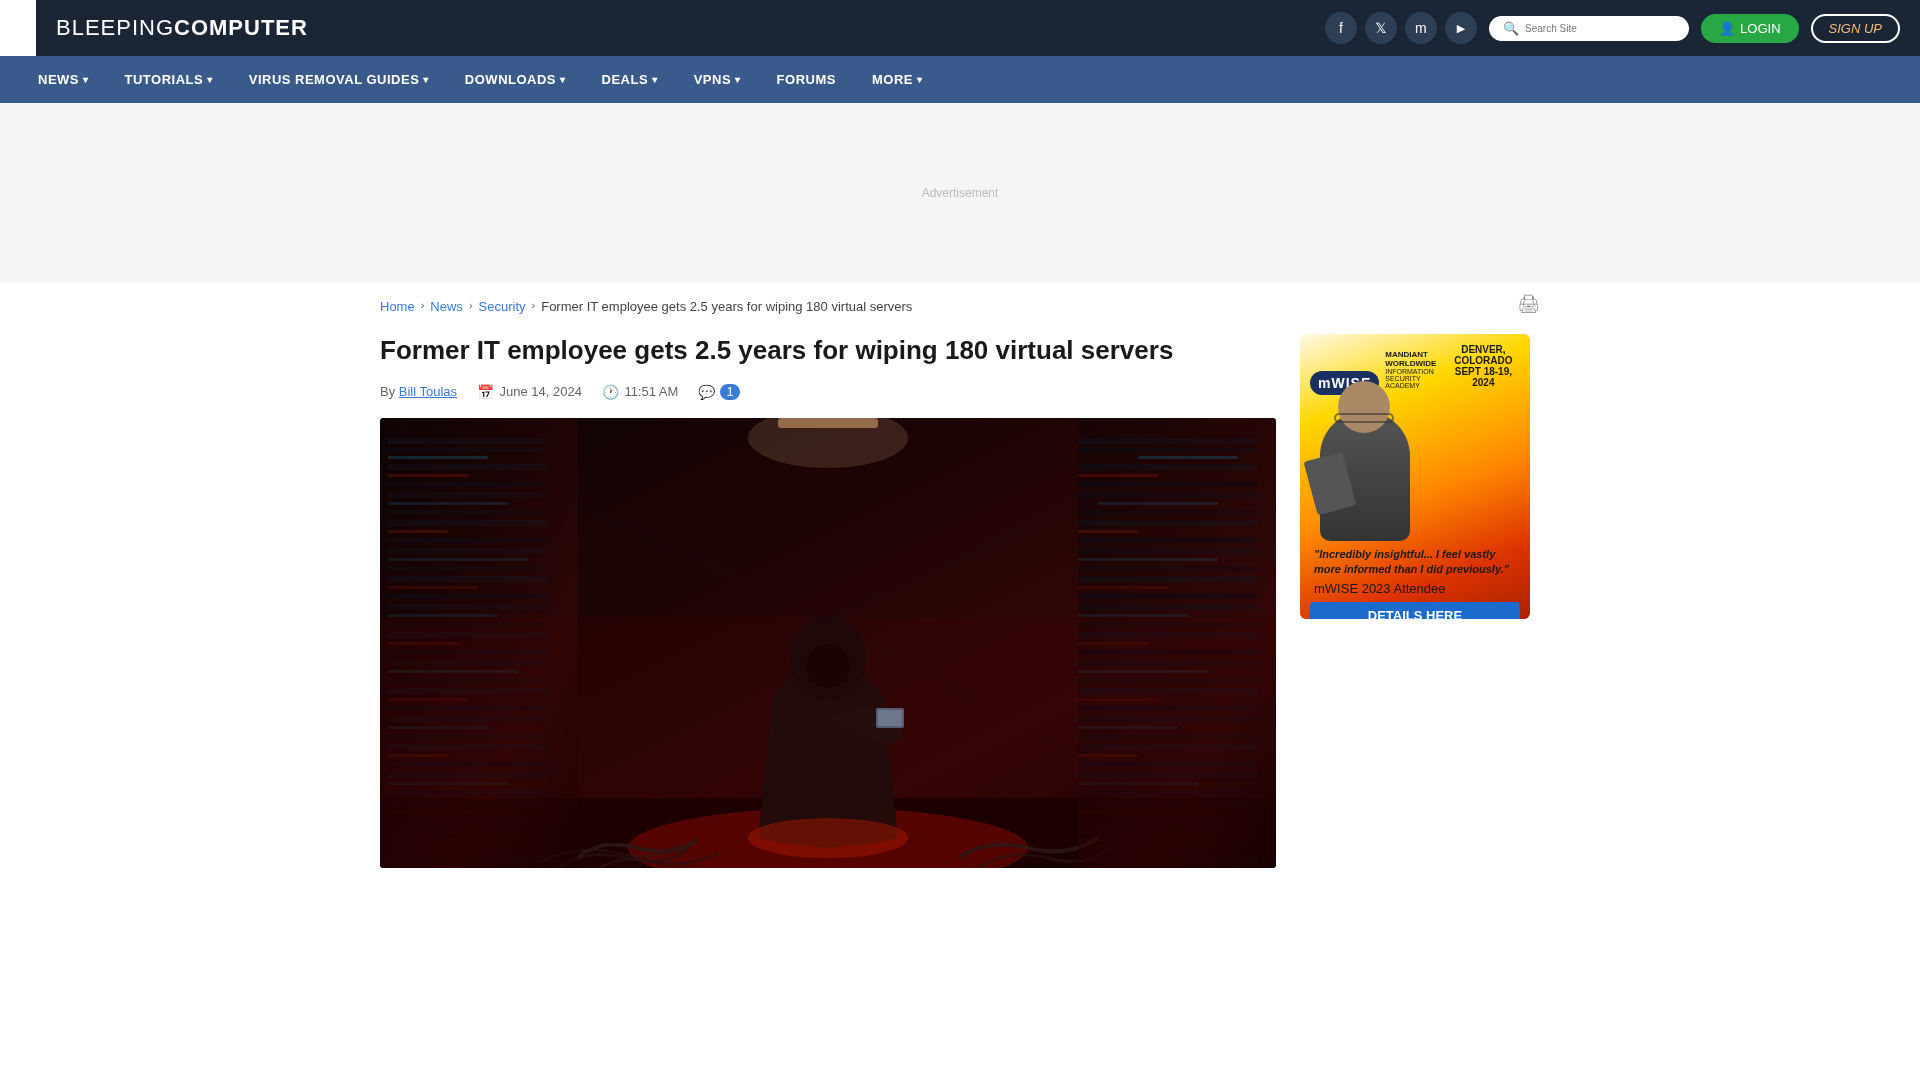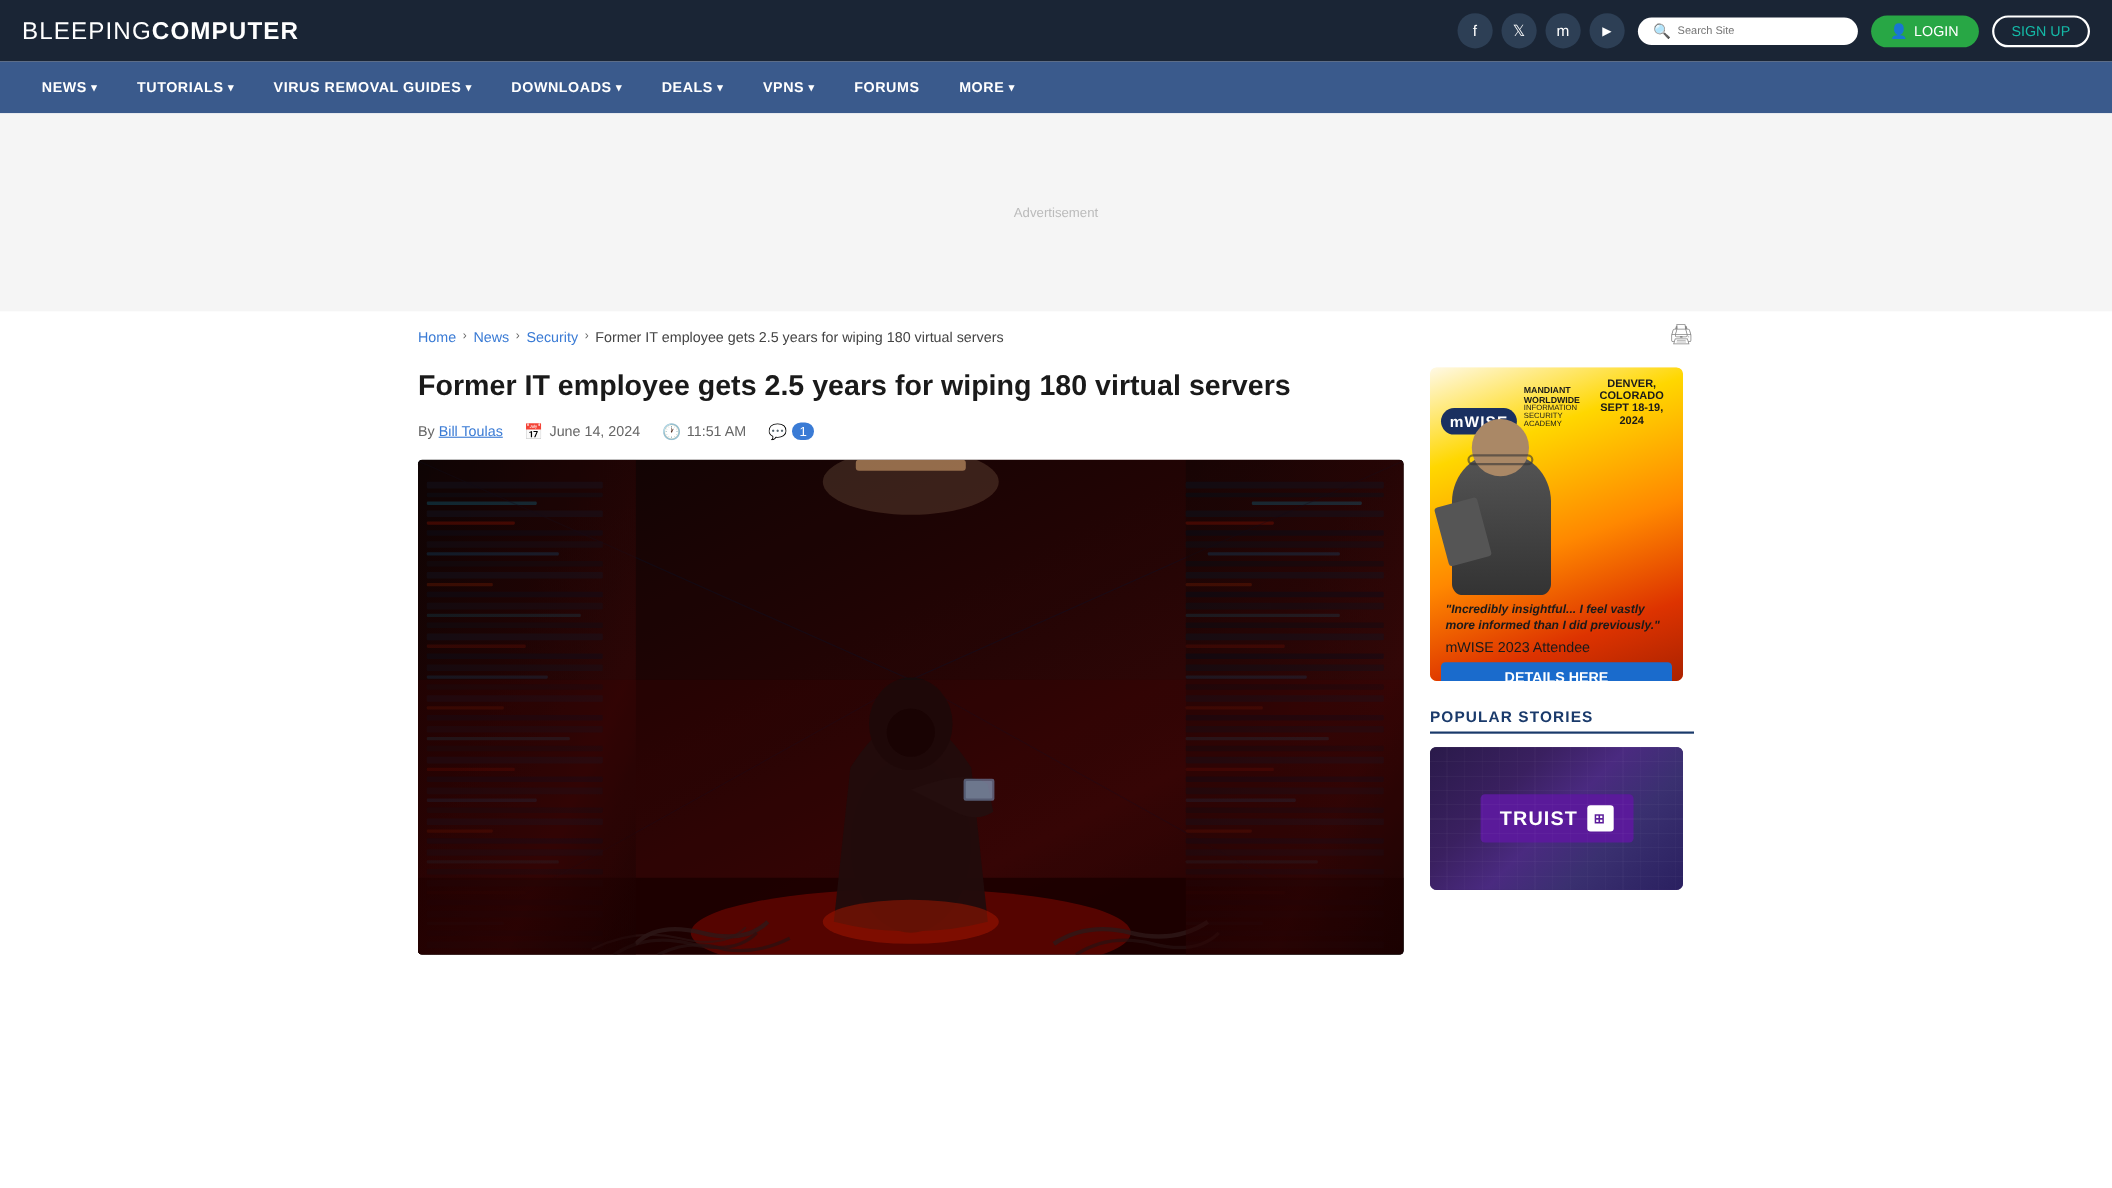--- a/index.html
+++ b/index.html
@@ -5,20 +5,21 @@
     * { margin: 0; padding: 0; box-sizing: border-box; }
     body { font-family: Arial, sans-serif; background: #fff; color: #333; }
 
     
     .header {
       background: #1a2535;
       padding: 12px 20px;
       display: flex;
       align-items: center;
       justify-content: space-between;
+      margin-left: 36px;
     }
     .logo {
       font-size: 22px;
       color: #fff;
       font-weight: 300;
       letter-spacing: 1px;
     }
     .logo strong { font-weight: 700; }
     .header-right {
       display: flex;
@@ -65,26 +66,27 @@
       border-radius: 20px;
       padding: 7px 18px;
       font-size: 13px;
       cursor: pointer;
       display: flex;
       align-items: center;
       gap: 5px;
     }
     .btn-signup {
       background: transparent;
-      color: #14b8a6;
+      color: #fdba74;
       border: 2px solid #fff;
       border-radius: 20px;
       padding: 5px 16px;
       font-size: 13px;
       cursor: pointer;
+      font-style: italic;
     }
 
     
     .nav {
       background: #3a5a8c;
       display: flex;
       align-items: center;
       padding: 0 20px;
     }
     .nav-item {
@@ -551,29 +553,15 @@
             </div>
           </div>
           <div style="padding: 0 4px;">
             <div style="font-size: 11px; font-style: italic; font-weight: 700; color: #1a1a1a; line-height: 1.4;">"Incredibly insightful... I feel vastly more informed than I did previously."</div>
             <div style="font-size: 13px; color: #1a1a1a; margin-top: 3px;">mWISE 2023 Attendee</div>
           </div>
           <button class="ad-btn">DETAILS HERE</button>
         </div>
       </div>
 
-      <div>
-        <div class="popular-stories-title">POPULAR STORIES</div>
-        <div class="popular-thumb">
-
-          <div style="width: 100%; height: 100%; background: linear-gradient(135deg, #2a1a4a 0%, #3a2060 30%, #4a2a80 50%, #3a3070 70%, #2a2060 100%); display: flex; align-items: center; justify-content: center; position: relative;">
-
-            <div style="position: absolute; inset: 0; background: repeating-linear-gradient(0deg, transparent, transparent 12px, rgba(255,255,255,0.03) 12px, rgba(255,255,255,0.03) 13px), repeating-linear-gradient(90deg, transparent, transparent 15px, rgba(255,255,255,0.02) 15px, rgba(255,255,255,0.02) 16px);"></div>
-            <div style="background: #5a1a9a; color: #fff; font-size: 18px; font-weight: 900; padding: 10px 18px; border-radius: 4px; display: flex; align-items: center; gap: 8px; letter-spacing: 1px;">
-              TRUIST
-              <div style="width: 24px; height: 24px; background: #fff; border-radius: 3px; display: flex; align-items: center; justify-content: center; color: #5a1a9a; font-size: 12px; font-weight: 900;">⊞</div>
-            </div>
-          </div>
-        </div>
-      </div>
     </aside>
   </div>
 </div>
 
 </body></html>

